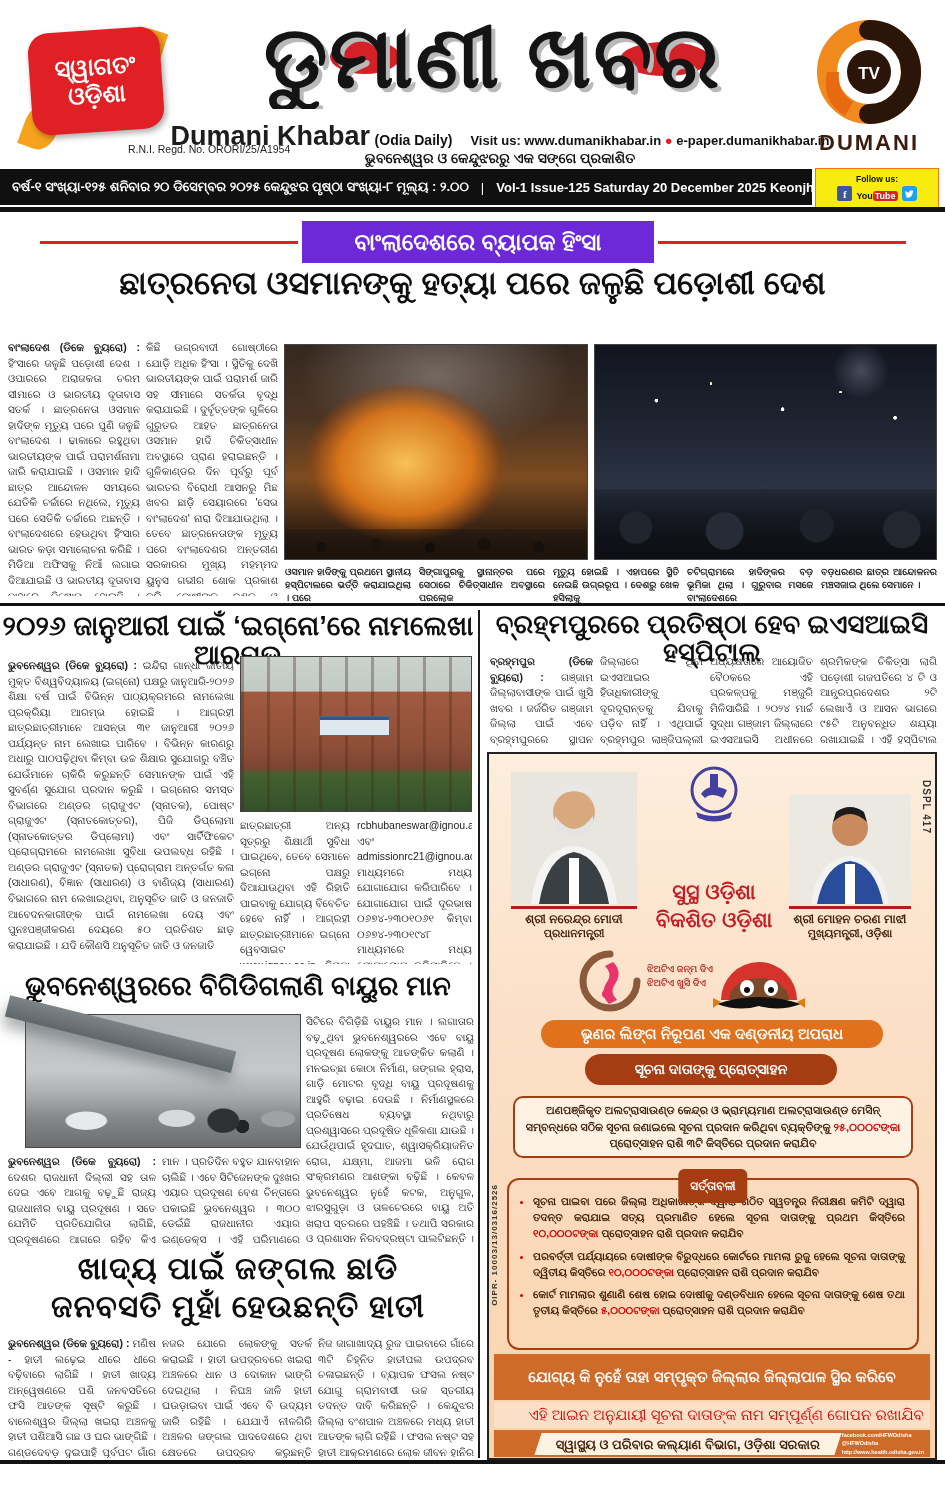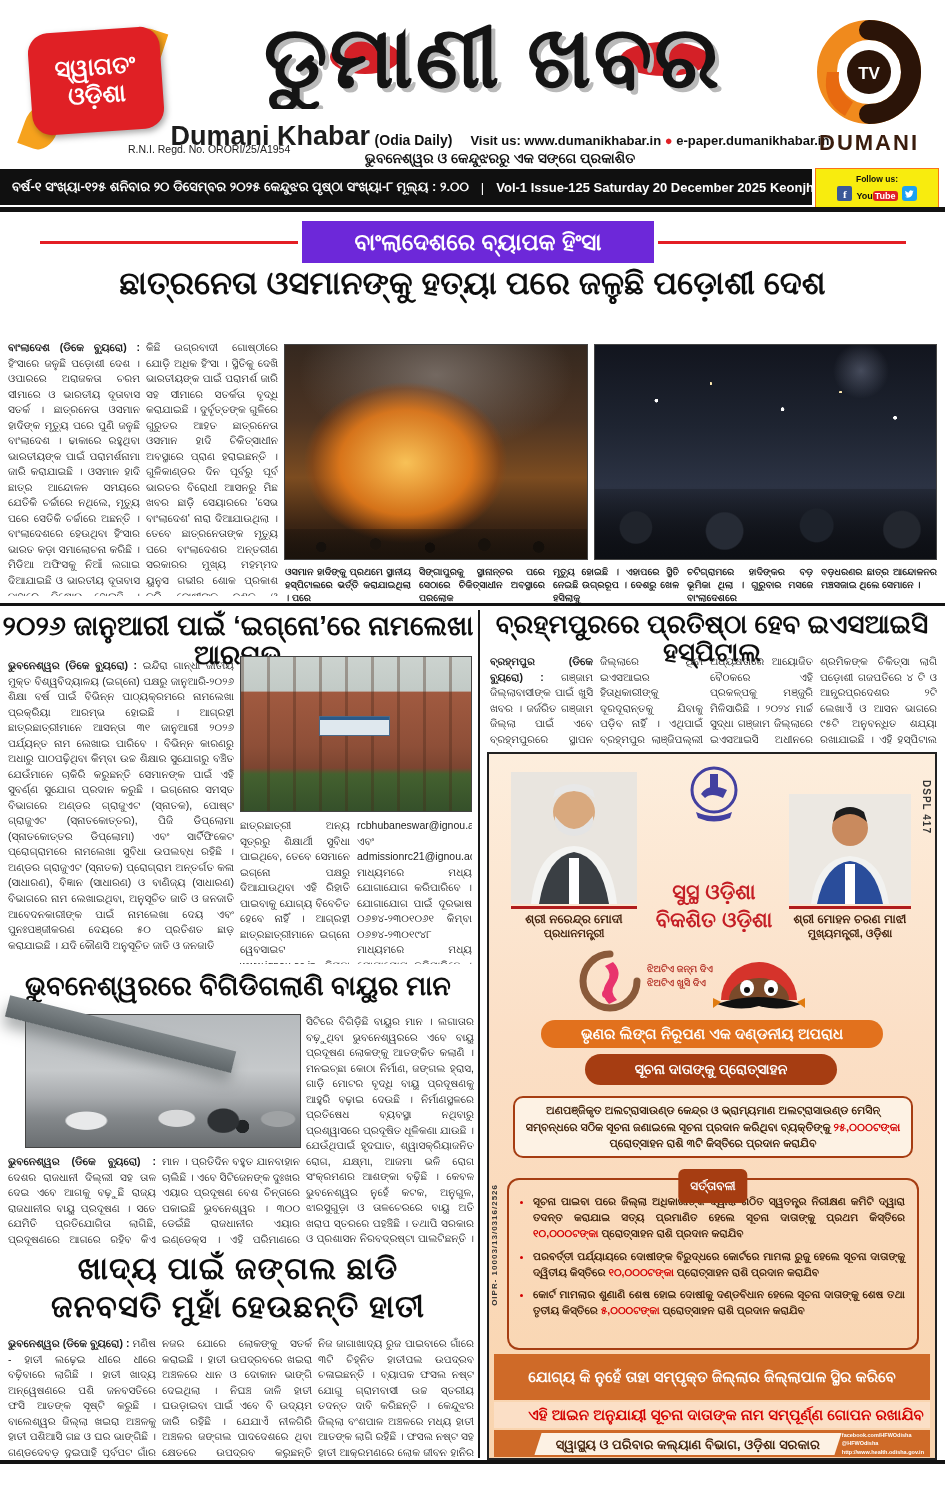--- a/index.html
+++ b/index.html
@@ -106,21 +106,21 @@
            font-size:11px;font-weight:bold;color:#3f2008;text-align:center;line-height:1.5;}
   .amt{color:#d40000;font-weight:900;}
   .terms{position:absolute;left:18px;top:424px;width:412px;height:172px;border:2px solid #a63d12;border-radius:12px;box-sizing:border-box;}
   .terms-title{position:absolute;left:50%;top:-11px;transform:translateX(-50%);background:#a63d12;color:#fff;
                font-size:12px;font-weight:900;padding:10px 12px;border-radius:6px;white-space:nowrap;}
   .terms ul{margin:14px 8px 6px 10px;padding:0 4px 0 14px;}
   .terms li{font-size:10.6px;font-weight:bold;color:#3f2008;line-height:1.5;margin-bottom:7px;text-align:justify;}
   .terms li::marker{color:#d40000;}
   .band-orange{left:5px;top:600px;width:436px;height:46px;background:#cf6a28;color:#fff;
                font-size:15px;font-weight:900;line-height:1.45;flex-direction:column;}
-  .band-light{left:5px;top:648px;width:436px;height:26px;background:#fbdfc6;color:#d40000;font-size:15px;font-weight:700;padding-left:28px;}
+  .band-light{left:5px;top:648px;width:436px;height:26px;background:#fbdfc6;color:#d40000;font-size:15px;font-weight:400;padding-left:28px;}
   .ad-footer{position:absolute;left:5px;top:676px;width:436px;height:27px;background:#cf6a28;display:flex;align-items:center;}
   .dept{background:#fdf2e4;transform:skewX(-18deg);margin-left:44px;padding:2px 18px;}
   .dept span{display:inline-block;transform:skewX(18deg);font-size:13px;font-weight:900;color:#42210c;white-space:nowrap;}
   .soc{margin-left:auto;margin-right:6px;font-size:5.5px;color:#fff;line-height:1.5;font-weight:bold;}
 </style>
 </head>
 <body>
 
 <div class="page">
 

